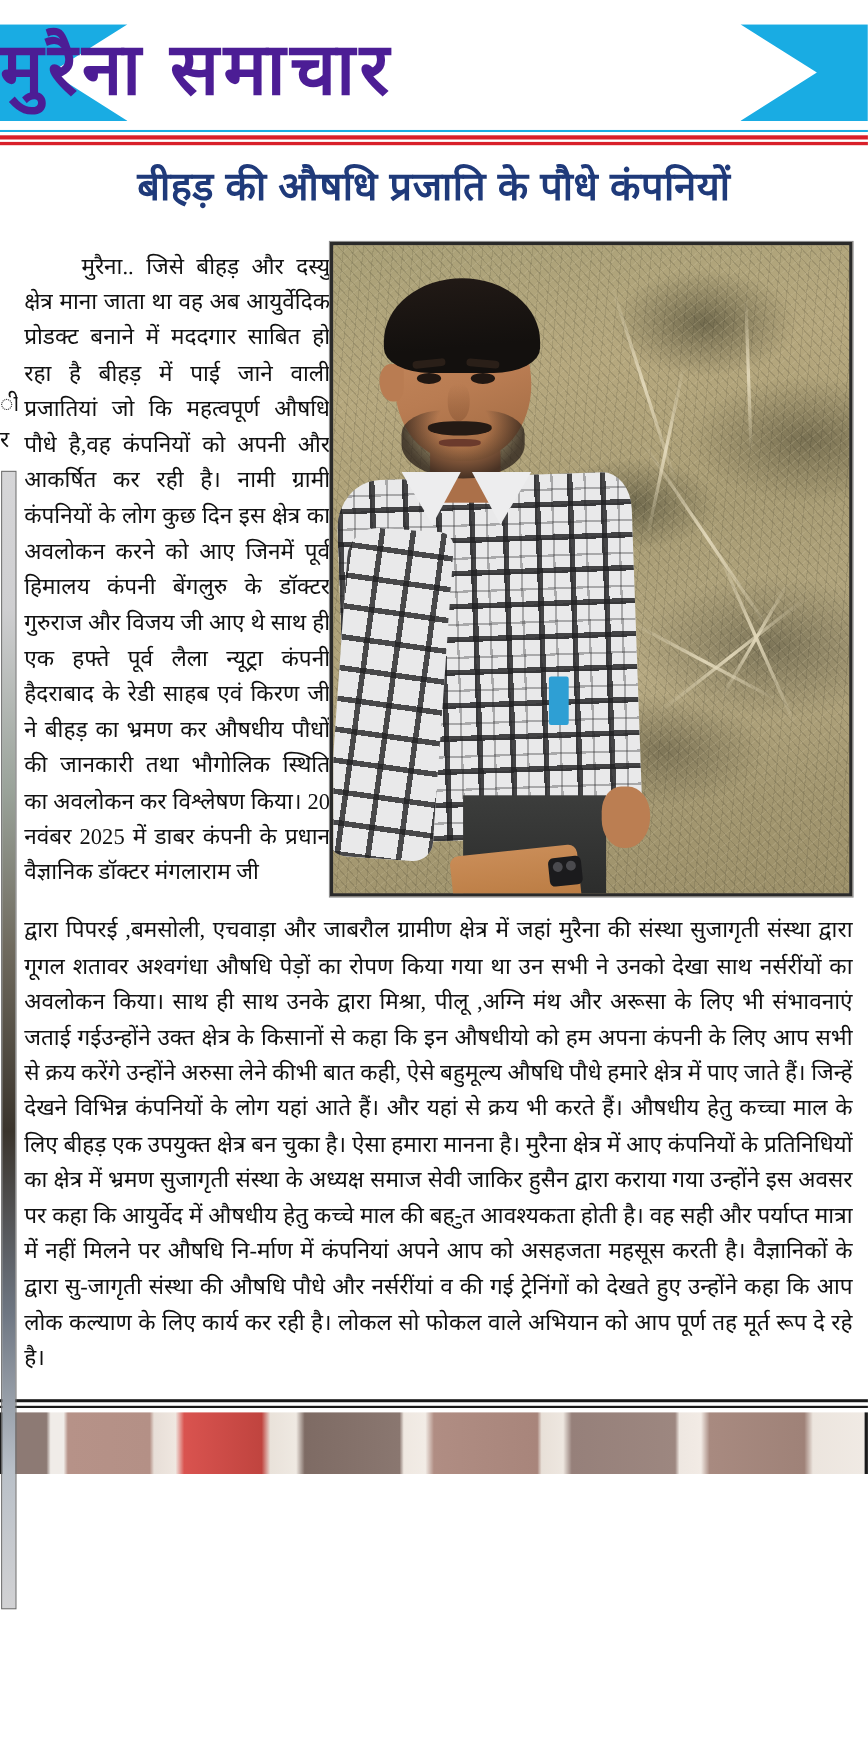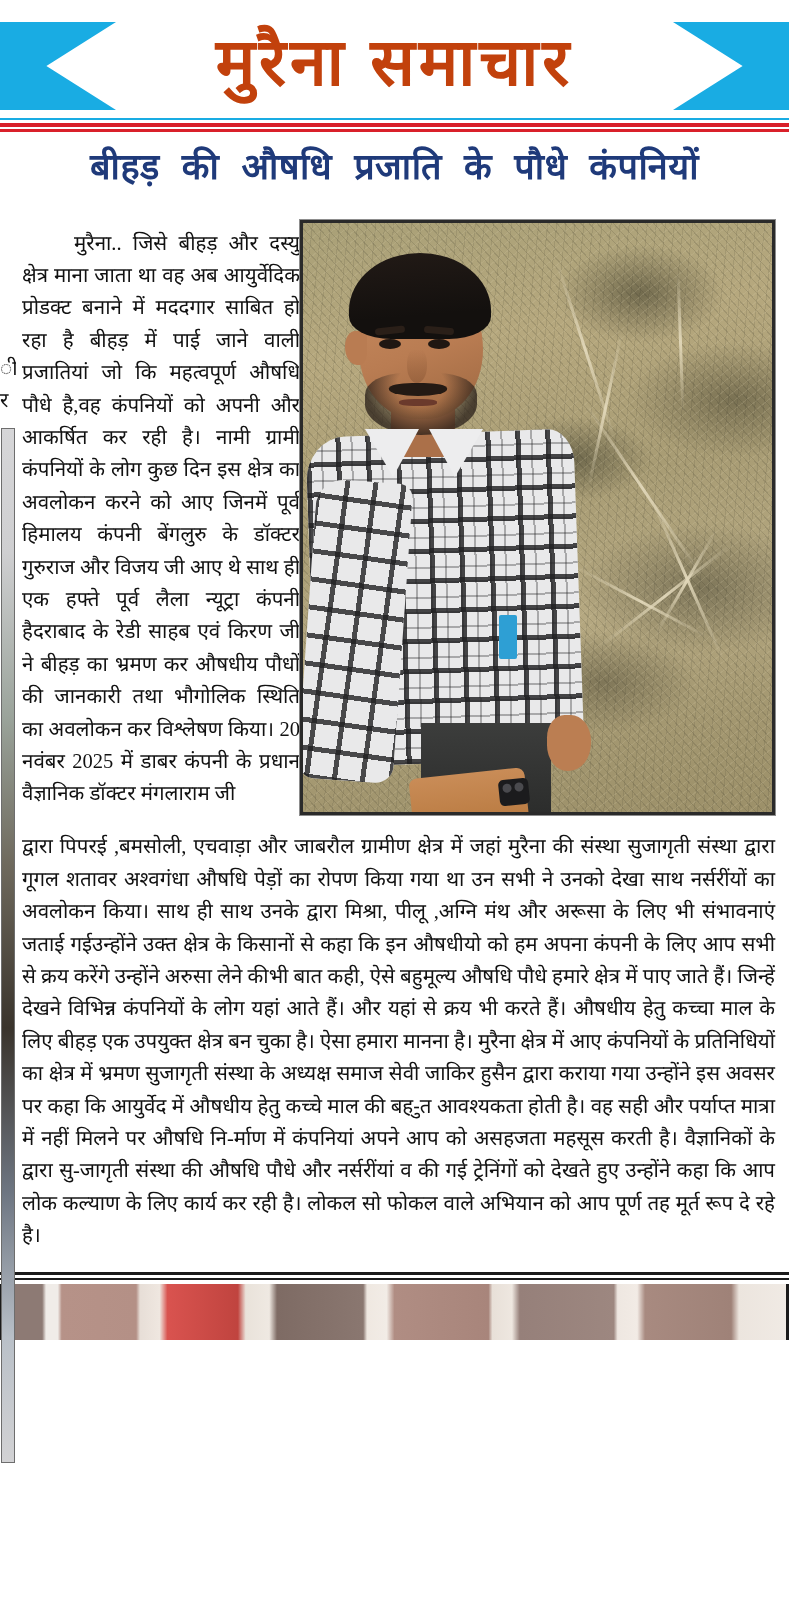--- a/index.html
+++ b/index.html
@@ -31,27 +31,26 @@
     left: 0;
     clip-path: polygon(0 0, 100% 0, 40% 50%, 100% 100%, 0 100%);
   }
   .chev-right {
     right: 0;
     clip-path: polygon(0 0, 100% 0, 100% 100%, 0 100%, 60% 50%);
   }
   .masthead-title {
     position: absolute;
     left: 0; right: 0; top: 14px;
-    text-align: center;
     font-family: "Liberation Sans", "DejaVu Sans", sans-serif;
     font-weight: bold;
     font-size: 66px;
     line-height: 96px;
     letter-spacing: 4px;
-    color: #c2410c;
+    color: #4c1d95;
     white-space: nowrap;
   }
   .rule-cyan {
     width: 789px; height: 2px; background: #19ace3;
   }
   .rule-gap { width: 789px; height: 3px; background: #ffffff; }
   .rule-red-1 { width: 789px; height: 4px; background: #d9202a; }
   .rule-thin-white { width: 789px; height: 2px; background: #ffffff; }
   .rule-red-2 { width: 789px; height: 3px; background: #d9202a; }
 
@@ -59,21 +58,21 @@
   .headline {
     padding: 12px 26px 6px 26px;
     text-align: center;
     color: #1f3a7a;
     font-family: "Liberation Sans", "DejaVu Sans", sans-serif;
     font-weight: bold;
     font-size: 36px;
     line-height: 52px;
     letter-spacing: 0.5px;
   }
-  .headline .hl-line { display: block; font-family: Liberation Mono, monospace; }
+  .headline .hl-line { display: block; }
 
   
   .article {
     position: relative;
     padding: 4px 14px 0 22px;
   }
   .body-text {
     font-family: "Liberation Serif", "DejaVu Serif", serif;
     font-size: 20.5px;
     line-height: 32.4px;

